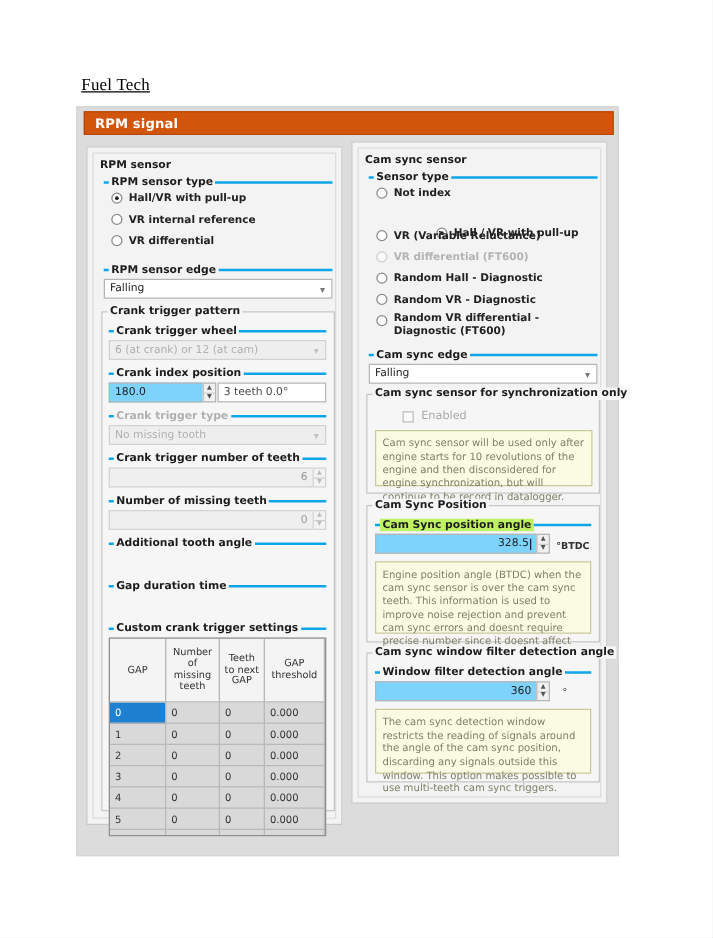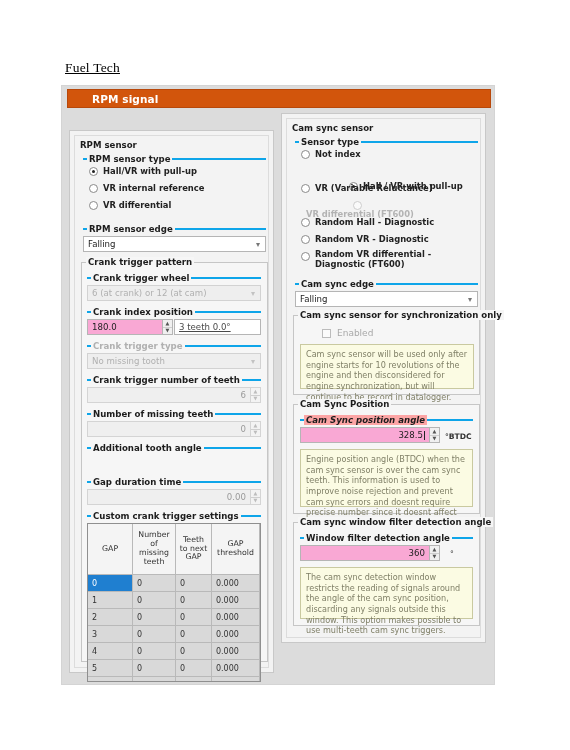--- a/index.html
+++ b/index.html
@@ -30,31 +30,31 @@
   .title-bar {
     position: absolute; left: 5px; top: 3px;
     width: 424px; height: 19px;
     background: #d2550c;
     border: 1px solid #b8480a;
     box-sizing: border-box;
     display: flex; align-items: center;
   }
   .title-bar .t {
     color: #ffffff; font-size: 10.5px; font-weight: bold;
-    padding-left: 24px; letter-spacing: .1px;
+    padding-left: 8px; letter-spacing: .1px;
   }
 
   
   .panel {
     position: absolute;
     background: #f3f3f3;
     border: 1px solid #c8c8c8;
     box-sizing: border-box;
   }
-  .panel.left  { left: 7px;   top: 44px; width: 205px; height: 543px; }
+  .panel.left  { left: 7px;   top: 31px; width: 205px; height: 543px; }
   .panel.right { left: 219px; top: 27px; width: 205px; height: 530px; }
 
   .panel-inner { position: absolute; left: 4px; top: 4px; right: 4px; bottom: 4px;
                  background: #f3f3f3; border: 1px solid #dcdcdc; box-sizing: border-box; }
 
   
   .grp { position: absolute; box-sizing: border-box; }
   .grp > .grp-title {
     position: absolute; left: 4px; top: -1px;
     font-size: 8.6px; font-weight: bold; color: #1c1c1c;
@@ -109,21 +109,21 @@
   .combo .arrow {
     margin-left:auto; width:14px; height:100%;
     display:flex; align-items:center; justify-content:center;
     color:#777; font-size:8px;
   }
   .combo.disabled .arrow { color:#c2c2c2; }
 
   
   .spin { position:absolute; display:flex; box-sizing:border-box; }
   .spin .fld {
-    flex:1; background:#f9a8d4; border:1px solid #b5b5b5; border-right:none;
+    flex:1; background:#7dd3fc; border:1px solid #b5b5b5; border-right:none;
     box-sizing:border-box; display:flex; align-items:center;
     font-size:8.6px; color:#222; padding:0 4px;
   }
   .spin .fld.right { justify-content:flex-end; }
   .spin.disabled .fld { background:#efefef; border-color:#d4d4d4; color:#9a9a9a; }
   .spin .btns {
     width:11px; border:1px solid #b5b5b5; background:#f0f0f0;
     box-sizing:border-box; display:flex; flex-direction:column;
   }
   .spin.disabled .btns { border-color:#d4d4d4; background:#f3f3f3; }
@@ -229,21 +229,21 @@
         <div class="grp titled-line" style="left:12px; top:175px; width:174px; height:1px;">
           <span class="grp-title" style="background:#f6f6f6;">Crank index position</span>
         </div>
         <div class="spin" style="left:12px; top:183px; width:86px; height:16px;">
           <div class="fld">180.0</div>
           <div class="btns">
             <div class="b">▲</div>
             <div class="b">▼</div>
           </div>
         </div>
-        <div class="text-ro" style="left:99px; top:183px; width:87px; height:16px;text-decoration:underline;">3 teeth 0.0°</div>
+        <div class="text-ro" style="left:99px; top:183px; width:87px; height:16px;">3 teeth 0.0°</div>
 
         <div class="grp titled-line" style="left:12px; top:209px; width:174px; height:1px;">
           <span class="grp-title" style="background:#f6f6f6; color:#b0b0b0;">Crank trigger type</span>
         </div>
         <div class="combo disabled" style="left:12px; top:217px; width:174px; height:16px;">
           <span>No missing tooth</span>
           <span class="arrow">▾</span>
         </div>
 
         <div class="grp titled-line" style="left:12px; top:243px; width:174px; height:1px;">
@@ -267,27 +267,20 @@
             <div class="b">▼</div>
           </div>
         </div>
 
         <div class="grp titled-line" style="left:12px; top:311px; width:174px; height:1px;">
           <span class="grp-title" style="background:#f6f6f6;">Additional tooth angle</span>
         </div>
 
         <div class="grp titled-line" style="left:12px; top:345px; width:174px; height:1px;">
           <span class="grp-title" style="background:#f6f6f6;">Gap duration time</span>
-        </div>
-        <div class="spin disabled" style="left:12px; top:353px; width:174px; height:16px;">
-          <div class="fld right">0.00</div>
-          <div class="btns">
-            <div class="b">▲</div>
-            <div class="b">▼</div>
-          </div>
         </div>
 
         <div class="grp titled-line" style="left:12px; top:379px; width:174px; height:1px;">
           <span class="grp-title" style="background:#f6f6f6;">Custom crank trigger settings</span>
         </div>
 
         <div class="tblwrap" style="left:12px; top:387px; width:174px; height:159px;">
           <table class="grid">
             <colgroup>
                 <col class="c0">
@@ -367,21 +360,21 @@
           <span class="lbl">Not index</span>
         </div>
         <div class="radio checked" style="left:14px; top:63px;padding-left:48px;">
           <span class="dot"></span>
           <span class="lbl">Hall / VR with pull-up</span>
         </div>
         <div class="radio" style="left:14px; top:65px;">
           <span class="dot"></span>
           <span class="lbl">VR (Variable Reluctance)</span>
         </div>
-        <div class="radio disabled" style="left:14px; top:82px;flex-direction:column;">
+        <div class="radio disabled" style="left:14px; top:82px;">
           <span class="dot"></span>
           <span class="lbl">VR differential (FT600)</span>
         </div>
         <div class="radio" style="left:14px; top:99px;">
           <span class="dot"></span>
           <span class="lbl">Random Hall - Diagnostic</span>
         </div>
         <div class="radio" style="left:14px; top:116px;">
           <span class="dot"></span>
           <span class="lbl">Random VR - Diagnostic</span>
@@ -405,21 +398,21 @@
         <div class="check" style="left:14px; top:209px;">
           <span class="box"></span>
           <span class="lbl">Enabled</span>
         </div>
         <div class="note" style="left:13px; top:225px; width:174px; height:45px;">Cam sync sensor will be used only after engine starts for 10 revolutions of the engine and then disconsidered for engine synchronization, but will continue to be record in datalogger.</div>
 
         <div class="grp boxed" style="left:6px; top:285px; width:187px; height:110px;">
           <span class="grp-title">Cam Sync Position</span>
         </div>
         <div class="grp titled-line" style="left:13px; top:300px; width:173px; height:1px;">
-          <span class="grp-title" style="background:#fca5a5;font-style:italic;">Cam Sync position angle</span>
+          <span class="grp-title" style="background:#bef264;">Cam Sync position angle</span>
         </div>
         <div class="spin" style="left:13px; top:308px; width:140px; height:16px;">
           <div class="fld right">
               <span>328.5</span>
               <span class="caret"></span>
             </div>
           <div class="btns">
             <div class="b">▲</div>
             <div class="b">▼</div>
           </div>

